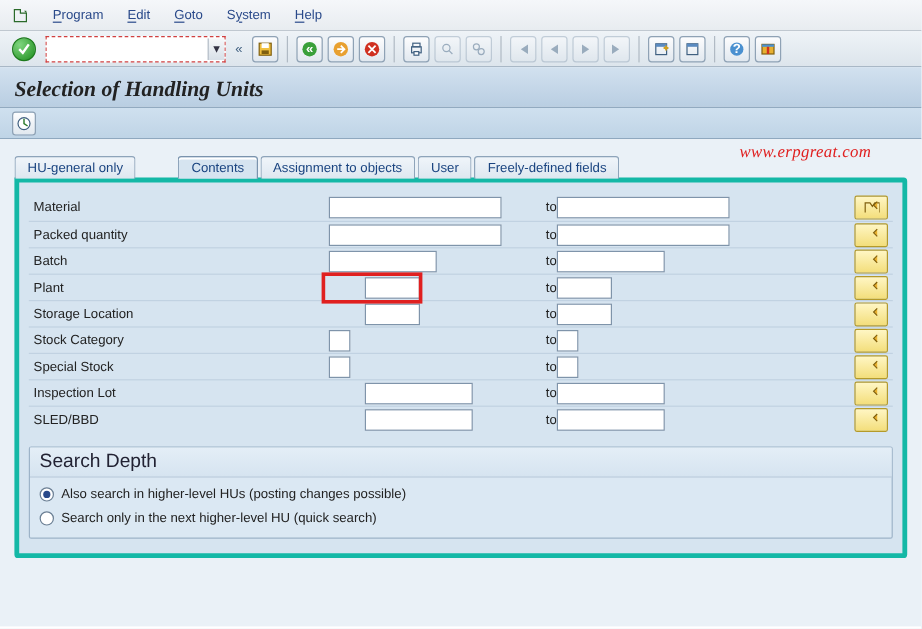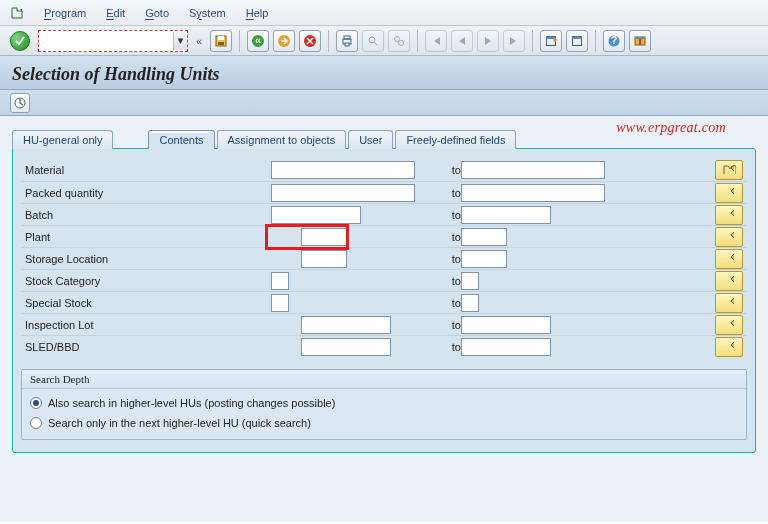--- a/index.html
+++ b/index.html
@@ -25,39 +25,39 @@
   .title-sub { background: linear-gradient(#cfe0ef,#bfd4e6); border-bottom:1px solid #8fa8bf; padding:4px 10px; height:26px; display:flex; align-items:center; }
   .clockbtn { width:20px; height:20px; border:1px solid #8fa2b5; border-radius:3px; background:linear-gradient(#fdfdfe,#e1e8ef); display:inline-flex; align-items:center; justify-content:center; }
 
   .content { padding: 10px 12px 0; background:#eaf1f7; height: calc(100% - 26px - 30px - 36px - 26px); position:relative; }
   .content::after { content:""; position:absolute; inset:0; pointer-events:none; }
 
   .tabs { position:relative; }
   .tabstrip { display:flex; gap:0; align-items:flex-end; height:22px; position:relative; z-index:2; }
   .tab { padding:3px 10px; border:1px solid #8ea4ba; border-bottom:none; background:linear-gradient(#f0f5fa,#dde7f0); color:#1a4480; border-radius:3px 3px 0 0; margin-right:2px; position:relative; top:1px; }
   .tab.active { background:#d6e4f0; font-weight:normal; color:#1a4480; border-color:#7a93ad; box-shadow:inset 0 2px 0 #fff;margin-left:33px; }
-  .tabbody { border:1px solid #14b8a6; background:#d6e4f0; padding:10px 8px 12px; border-radius:0 3px 3px 3px; position:relative; }
+  .tabbody { border:4px solid #14b8a6; background:#d6e4f0; padding:10px 8px 12px; border-radius:0 3px 3px 3px; position:relative; }
 
   .watermark { position:absolute; right:30px; top:-6px; color:#e02020; font-family:"Times New Roman",serif; font-style:italic; font-size:14px; letter-spacing:.3px; z-index:5; }
 
   .row { display:flex; align-items:center; height:22px; }
   .row + .row { border-top:1px solid #c1d2e2; }
   .row .label { width:250px; padding-left:4px; color:#222; white-space:nowrap; }
   .inp { height:18px; border:1px solid #7f94aa; background:#fff; }
   .inp-m { width:90px; }
   .inp-l { width:160px; }
   .inp-s { width:46px; }
   .inp-xs { width:18px; }
   .to { width:50px; text-align:right; padding-left:6px; color:#222; }
   .spacer-a { width:140px; display:flex; }
   .spacer-b { width:140px; display:flex; }
   .mopt { width:28px; height:20px; margin-left:auto; margin-right:4px; border:1px solid #b49a2a; border-radius:2px; background:linear-gradient(#fff6c4,#f3de7b); display:flex; align-items:center; justify-content:center; }
 
   .groupbox { margin-top:12px; border:1px solid #9db3c8; border-radius:2px; background:#dbe8f3; }
-  .groupbox .legend { padding:3px 8px; font-size:11px; border-bottom:1px solid #bcccdc; background:linear-gradient(#e4eef7,#d6e4f0); color:#223;font-family:Liberation Serif, serif; }
+  .groupbox .legend { padding:3px 8px; font-size:16px; border-bottom:1px solid #bcccdc; background:linear-gradient(#e4eef7,#d6e4f0); color:#223; }
   .groupbox .opts { padding:4px 8px 6px; }
   .radio-row { display:flex; align-items:center; height:20px; gap:6px; color:#222; }
   .radio { width:12px; height:12px; border:1px solid #6b7f94; border-radius:50%; display:inline-flex; align-items:center; justify-content:center; background:#fff; }
   .radio.sel::after { content:""; width:6px; height:6px; border-radius:50%; background:#2a4a8a; }
 
   .plant-redbox { position:relative; }
   .plant-redbox .rb { position:absolute; left:-6px; top:-4px; width:84px; height:26px; border:3px solid #e02020; pointer-events:none; }
 </style>
 </head>
 <body>

